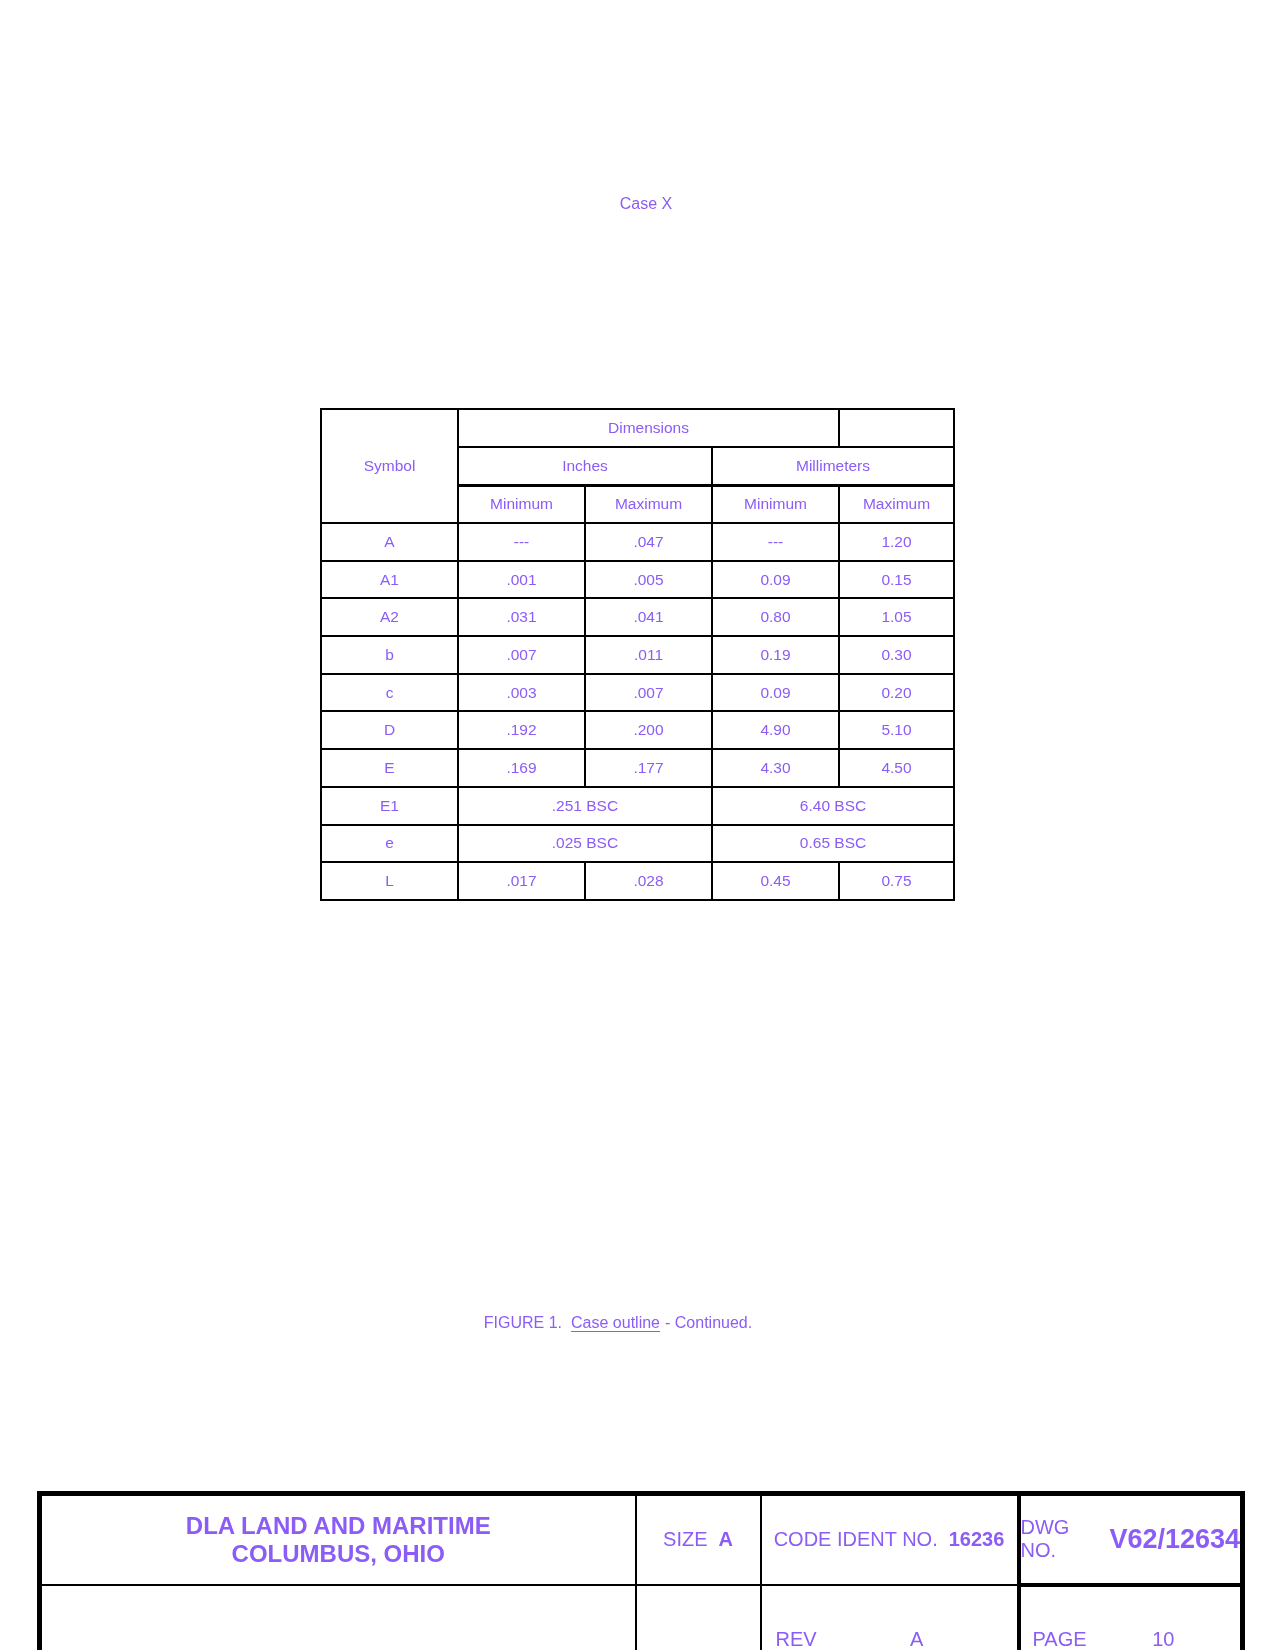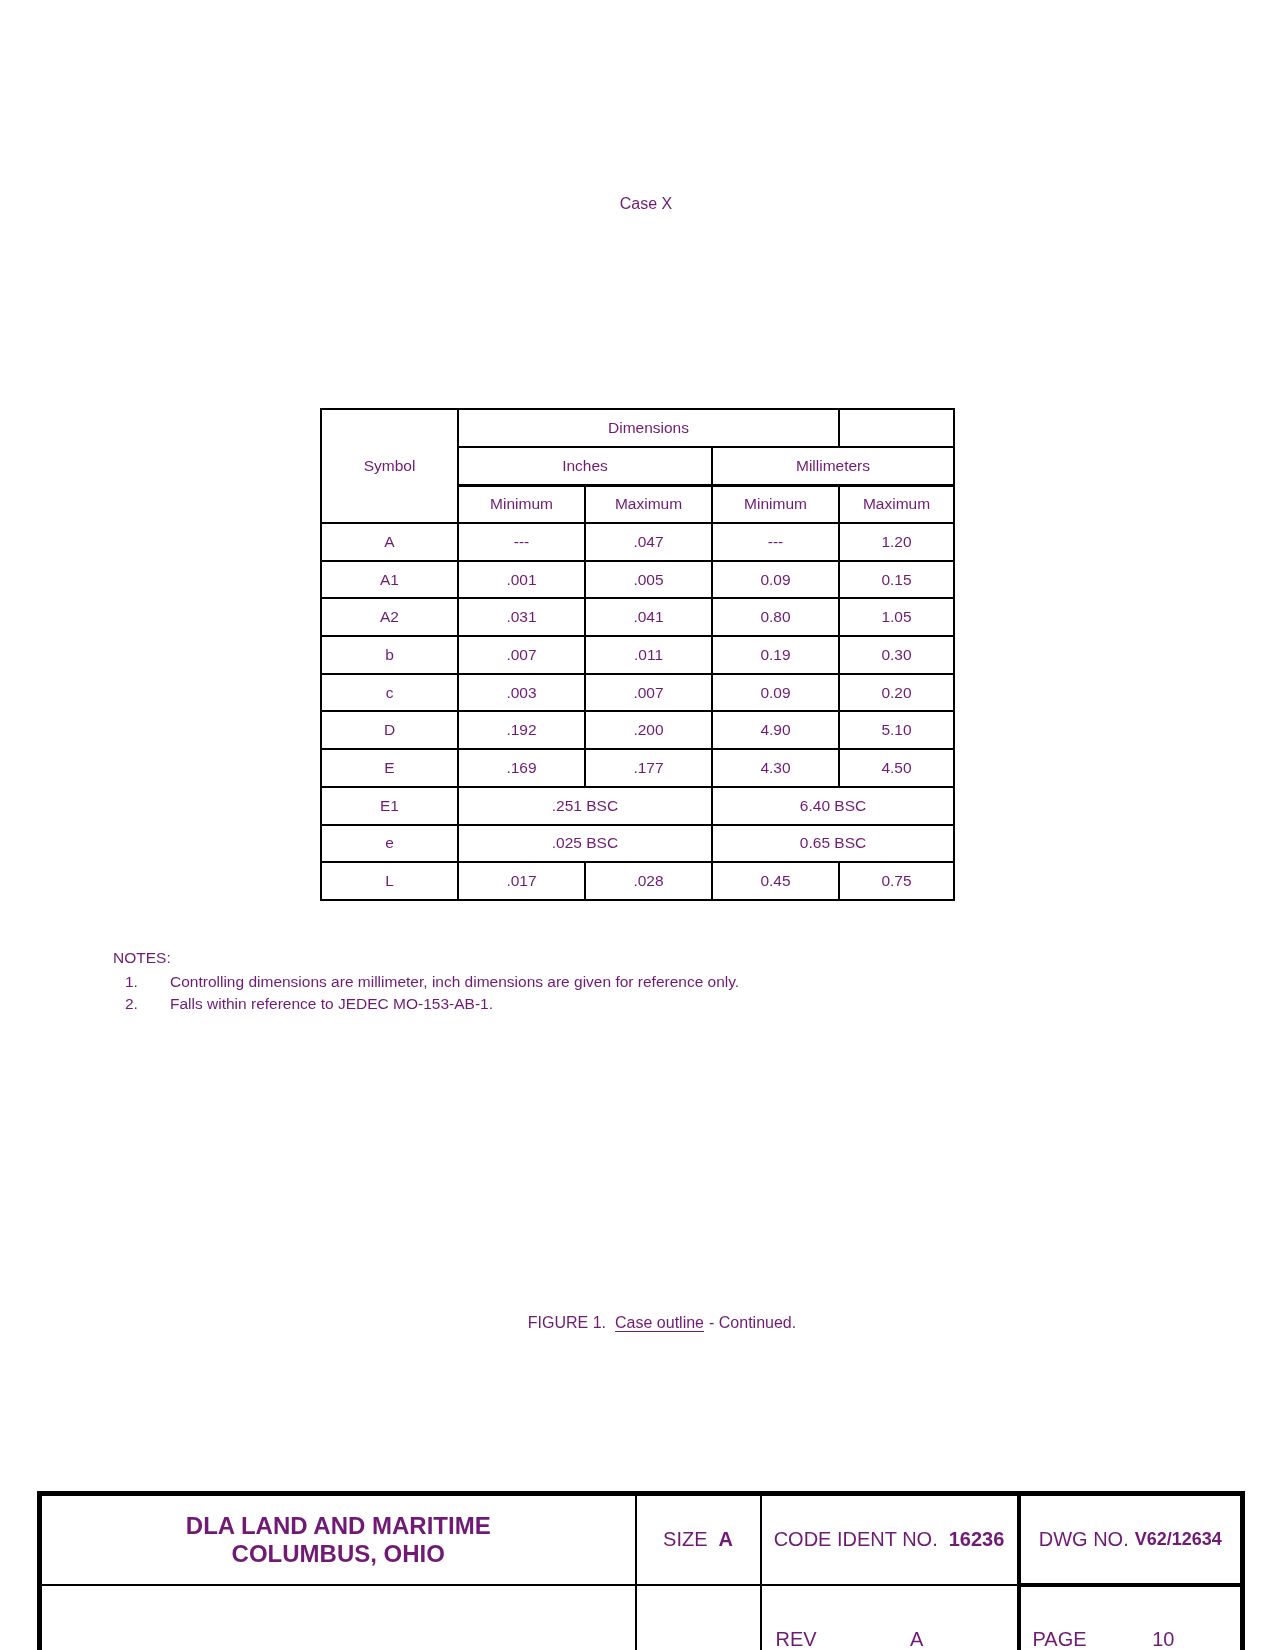--- a/index.html
+++ b/index.html
@@ -1,21 +1,21 @@
 <!DOCTYPE html>
 <html><head>
 <meta charset="utf-8">
 <style>
   * { margin:0; padding:0; box-sizing:border-box; }
   html,body { background:#e8e8e8; }
   .page {
     position:relative;
     width:1275px; height:1650px;
     background:#ffffff;
-    color:#701a75;
+    color:#8b5cf6;
     font-family:"Liberation Sans","DejaVu Sans",sans-serif;
     margin:0 auto;
     overflow:hidden;
   }
 
   
   .case-label {
     position:absolute; top:195px; left:646px;
     transform:translateX(-50%);
     font-size:16px; white-space:nowrap;
@@ -40,21 +40,21 @@
 
   
   .notes { position:absolute; left:113px; top:949px; width:900px; font-size:15.5px; }
   .notes-heading { margin-bottom:4px; }
   .note-row { display:flex; line-height:21.5px; }
   .note-num { margin-left:12px; width:34px; flex:0 0 34px; }
   .note-text { margin-left:11px; }
 
   
   .fig-caption {
-    position:absolute; top:1314px; left:662px;
+    position:absolute; top:1314px; left:618px;
     transform:translateX(-50%);
     font-size:16px; white-space:nowrap;
   }
   .fig-caption .prefix { margin-right:9px; }
   .fig-caption .underlined { text-decoration:underline; text-underline-offset:3px; }
   .fig-caption .suffix { margin-left:5px; }
 
   
   table.tb {
     position:absolute; left:37px; top:1491px;
@@ -64,21 +64,21 @@
   }
   table.tb td { border:2px solid #000; padding:0; vertical-align:middle; overflow:hidden; }
   table.tb tr.tb-row1 { height:91px; }
   table.tb td.thick-left { border-left:4px solid #000; }
   table.tb td.thick-bottom { border-bottom:4px solid #000; }
 
   .tb-org { text-align:center; font-weight:bold; font-size:24px; line-height:28px; }
   .tb-stack { display:flex; flex-direction:row; align-items:center; justify-content:center; gap:11px; }
   .tb-label { font-size:20px; }
   .tb-value { font-size:20px; font-weight:bold; }
-  .tb-value-big { font-size:18px; font-weight:bold; }
+  .tb-value-big { font-size:27px; font-weight:bold; }
   .tb-kv { display:flex; align-items:flex-start; padding:13px 0 0 14px; font-size:20px; }
   .tb-kv .tb-kv-value { margin:0 auto; }
 </style>
 </head>
 <body>
 
 <div class="page">
 
   <div class="case-label">Case X</div>
 
@@ -169,31 +169,20 @@
     <tr class="drow">
       <td>L</td>
       <td>.017</td>
       <td>.028</td>
       <td>0.45</td>
       <td>0.75</td>
     </tr>
   </tbody>
     </table>
 
-  <div class="notes">
-    <div class="notes-heading">NOTES:</div>
-    <div class="note-row">
-      <span class="note-num">1.</span>
-      <span class="note-text">Controlling dimensions are millimeter, inch dimensions are given for reference only.</span>
-    </div>
-    <div class="note-row">
-      <span class="note-num">2.</span>
-      <span class="note-text">Falls within reference to JEDEC MO-153-AB-1.</span>
-    </div>
-  </div>
 
   <div class="fig-caption">
     <span class="prefix">FIGURE 1.</span><span class="underlined">Case outline</span><span class="suffix">- Continued.</span>
   </div>
 
   <table class="tb">
     <colgroup>
       <col style="width:596px">
         <col style="width:125px">
         <col style="width:258px">

